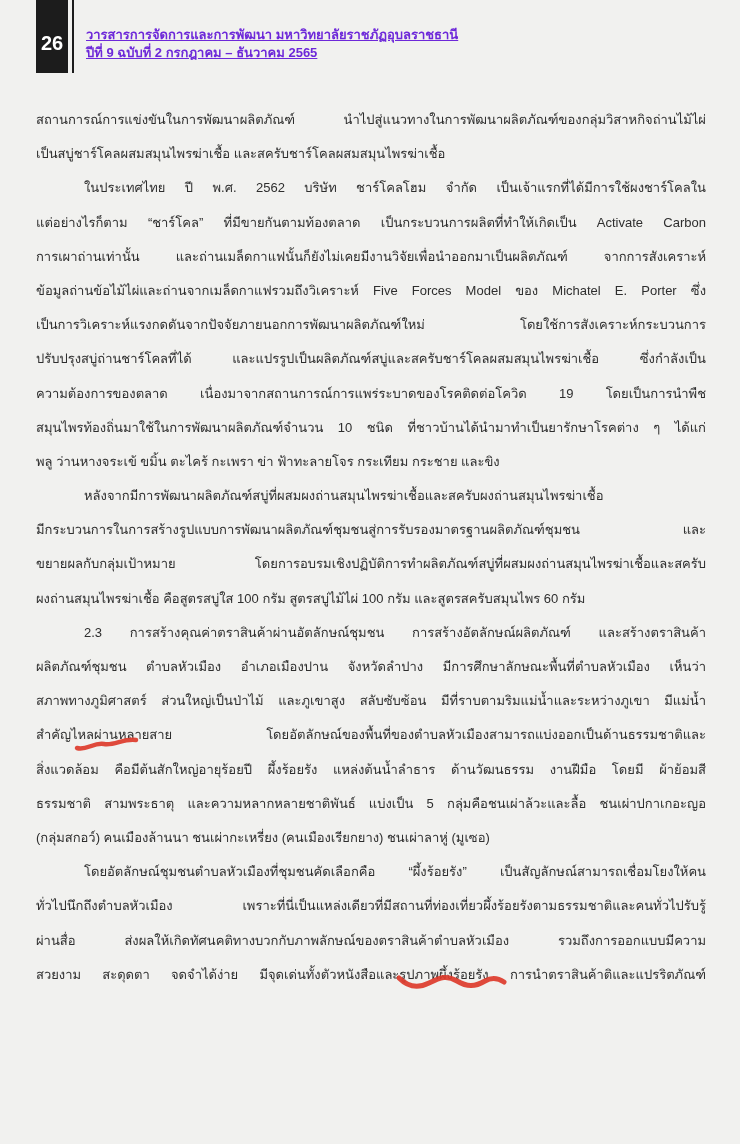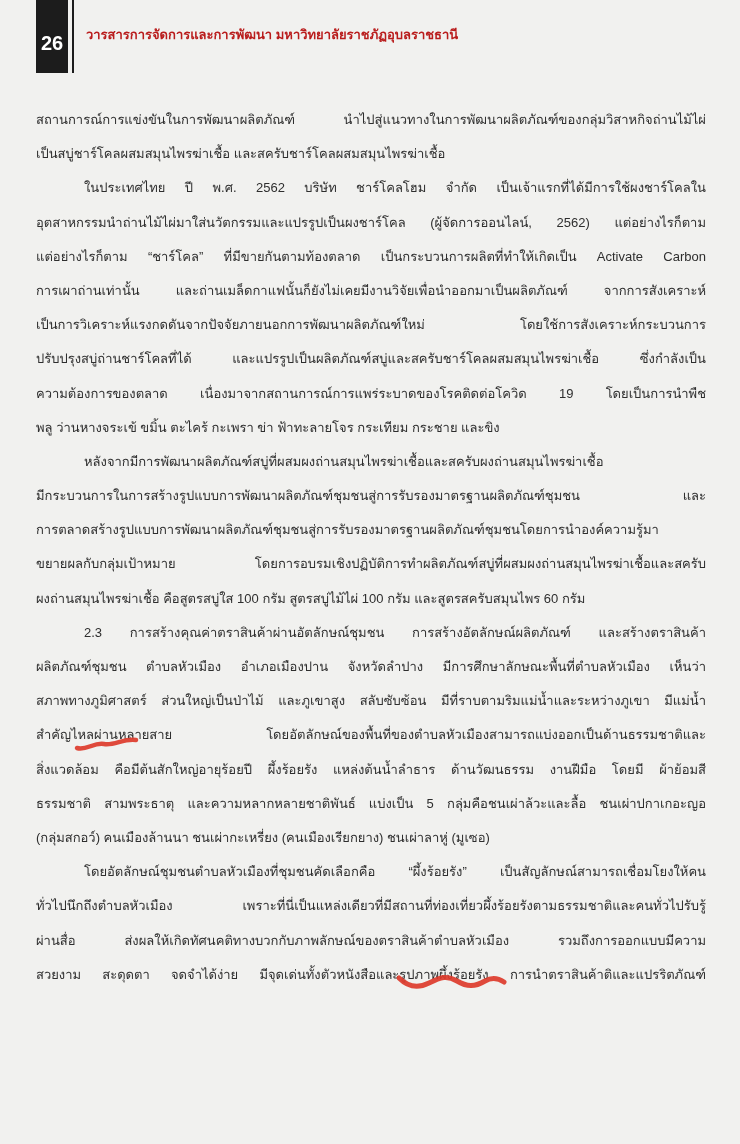--- a/index.html
+++ b/index.html
@@ -20,21 +20,21 @@
     display:flex;align-items:center;justify-content:center;
     padding-top:14px;box-sizing:border-box;
     font-size:20px;font-weight:bold;
   }
   .header-rule{
     position:absolute;left:72px;top:0;width:2px;height:73px;
     background:#1c1c1c;
   }
   .journal-head{
     position:absolute;left:86px;top:26px;width:560px;
-    font-size:13px;font-weight:bold;line-height:18px;color:#b91c1c;
+    font-size:13px;font-weight:bold;line-height:18px;color:#6d28d9;text-decoration:underline;
   }
   
   .body-text{
     position:absolute;left:36px;top:103px;width:670px;
     font-size:13px;line-height:34.2px;color:#2e2e2e;
   }
   .line{
     height:34.2px;overflow:visible;white-space:nowrap;
     text-align:justify;
   }
@@ -49,36 +49,37 @@
 <body>
 
 <div class="page">
 
   <div class="page-num-box">
     <span>26</span>
   </div>
   <div class="header-rule"></div>
   <div class="journal-head">
     <div>วารสารการจัดการและการพัฒนา มหาวิทยาลัยราชภัฏอุบลราชธานี</div>
+    <div>ปีที่ 9 ฉบับที่ 2 กรกฎาคม – ธันวาคม 2565</div>
   </div>
 
   <div class="body-text">
     <div class="line just">สถานการณ์การแข่งขันในการพัฒนาผลิตภัณฑ์ นำไปสู่แนวทางในการพัฒนาผลิตภัณฑ์ของกลุ่มวิสาหกิจถ่านไม้ไผ่</div>
     <div class="line end">เป็นสบู่ชาร์โคลผสมสมุนไพรฆ่าเชื้อ และสครับชาร์โคลผสมสมุนไพรฆ่าเชื้อ</div>
     <div class="line just indent">ในประเทศไทย ปี พ.ศ. 2562 บริษัท ชาร์โคลโฮม จำกัด เป็นเจ้าแรกที่ได้มีการใช้ผงชาร์โคลใน</div>
-    <div class="line just">อุตสาหกรรมนำถ่านไม้ไผ่มาใส่นวัตกรรมและแปรรูปเป็นผงชาร์โคล (ผู้จัดการออนไลน์, 2562) แต่อย่างไรก็ตาม</div>
     <div class="line just">แต่อย่างไรก็ตาม “ชาร์โคล” ที่มีขายกันตามท้องตลาด เป็นกระบวนการผลิตที่ทำให้เกิดเป็น Activate Carbon</div>
     <div class="line just">การเผาถ่านเท่านั้น และถ่านเมล็ดกาแฟนั้นก็ยังไม่เคยมีงานวิจัยเพื่อนำออกมาเป็นผลิตภัณฑ์ จากการสังเคราะห์</div>
+    <div class="line just">ข้อมูลถ่านข้อไม้ไผ่และถ่านจากเมล็ดกาแฟรวมถึงวิเคราะห์ Five Forces Model ของ Michatel E. Porter ซึ่ง</div>
     <div class="line just">เป็นการวิเคราะห์แรงกดดันจากปัจจัยภายนอกการพัฒนาผลิตภัณฑ์ใหม่ โดยใช้การสังเคราะห์กระบวนการ</div>
     <div class="line just">ปรับปรุงสบู่ถ่านชาร์โคลที่ได้ และแปรรูปเป็นผลิตภัณฑ์สบู่และสครับชาร์โคลผสมสมุนไพรฆ่าเชื้อ ซึ่งกำลังเป็น</div>
     <div class="line just">ความต้องการของตลาด เนื่องมาจากสถานการณ์การแพร่ระบาดของโรคติดต่อโควิด 19 โดยเป็นการนำพืช</div>
+    <div class="line just">สมุนไพรท้องถิ่นมาใช้ในการพัฒนาผลิตภัณฑ์จำนวน 10 ชนิด ที่ชาวบ้านได้นำมาทำเป็นยารักษาโรคต่าง ๆ ได้แก่</div>
     <div class="line end">พลู ว่านหางจระเข้ ขมิ้น ตะไคร้ กะเพรา ข่า ฟ้าทะลายโจร กระเทียม กระชาย และขิง</div>
     <div class="line just indent">หลังจากมีการพัฒนาผลิตภัณฑ์สบู่ที่ผสมผงถ่านสมุนไพรฆ่าเชื้อและสครับผงถ่านสมุนไพรฆ่าเชื้อ</div>
     <div class="line just">มีกระบวนการในการสร้างรูปแบบการพัฒนาผลิตภัณฑ์ชุมชนสู่การรับรองมาตรฐานผลิตภัณฑ์ชุมชน และ</div>
-    <div class="line just">การตลาดสร้างรูปแบบการพัฒนาผลิตภัณฑ์ชุมชนสู่การรับรองมาตรฐานผลิตภัณฑ์ชุมชนโดยการนำองค์ความรู้มา</div>
     <div class="line just">ขยายผลกับกลุ่มเป้าหมาย โดยการอบรมเชิงปฏิบัติการทำผลิตภัณฑ์สบู่ที่ผสมผงถ่านสมุนไพรฆ่าเชื้อและสครับ</div>
     <div class="line end">ผงถ่านสมุนไพรฆ่าเชื้อ คือสูตรสบู่ใส 100 กรัม สูตรสบู่ไม้ไผ่ 100 กรัม และสูตรสครับสมุนไพร 60 กรัม</div>
     <div class="line just indent">2.3 การสร้างคุณค่าตราสินค้าผ่านอัตลักษณ์ชุมชน การสร้างอัตลักษณ์ผลิตภัณฑ์ และสร้างตราสินค้า</div>
     <div class="line just">ผลิตภัณฑ์ชุมชน ตำบลหัวเมือง อำเภอเมืองปาน จังหวัดลำปาง มีการศึกษาลักษณะพื้นที่ตำบลหัวเมือง เห็นว่า</div>
     <div class="line just">สภาพทางภูมิศาสตร์ ส่วนใหญ่เป็นป่าไม้ และภูเขาสูง สลับซับซ้อน มีที่ราบตามริมแม่น้ำและระหว่างภูเขา มีแม่น้ำ</div>
     <div class="line just">สำคัญไหลผ่านหลายสาย โดยอัตลักษณ์ของพื้นที่ของตำบลหัวเมืองสามารถแบ่งออกเป็นด้านธรรมชาติและ</div>
     <div class="line just">สิ่งแวดล้อม คือมีต้นสักใหญ่อายุร้อยปี ผึ้งร้อยรัง แหล่งต้นน้ำลำธาร ด้านวัฒนธรรม งานฝีมือ โดยมี ผ้าย้อมสี</div>
     <div class="line just">ธรรมชาติ สามพระธาตุ และความหลากหลายชาติพันธ์ แบ่งเป็น 5 กลุ่มคือชนเผ่าล้วะและลื้อ ชนเผ่าปกาเกอะญอ</div>
     <div class="line end">(กลุ่มสกอว์) คนเมืองล้านนา ชนเผ่ากะเหรี่ยง (คนเมืองเรียกยาง) ชนเผ่าลาหู่ (มูเซอ)</div>
     <div class="line just indent">โดยอัตลักษณ์ชุมชนตำบลหัวเมืองที่ชุมชนคัดเลือกคือ “ผึ้งร้อยรัง” เป็นสัญลักษณ์สามารถเชื่อมโยงให้คน</div>

